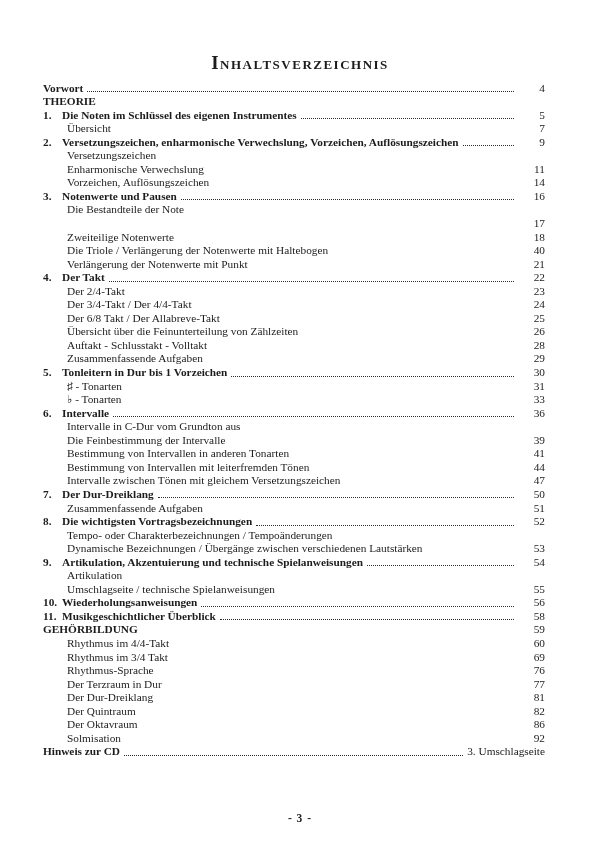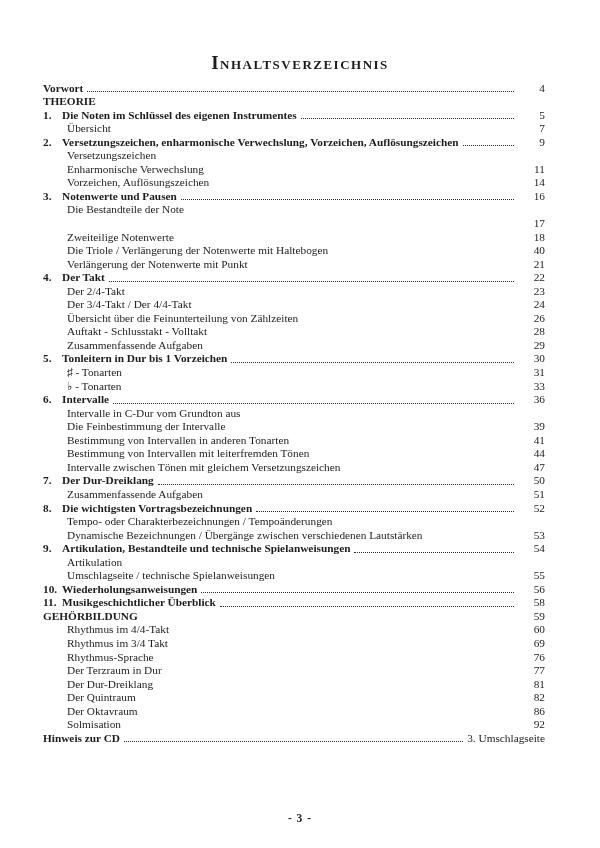--- a/index.html
+++ b/index.html
@@ -152,20 +152,25 @@
         <span class="label">Der 2/4-Takt</span>
         <span class="fill"></span>
         <span class="pg">23</span>
       </div>
       <div class="row sub">
         <span class="label">Der 3/4-Takt / Der 4/4-Takt</span>
         <span class="fill"></span>
         <span class="pg">24</span>
       </div>
       <div class="row sub">
+        <span class="label">Der 6/8 Takt / Der Allabreve-Takt</span>
+        <span class="fill"></span>
+        <span class="pg">25</span>
+      </div>
+      <div class="row sub">
         <span class="label">Übersicht über die Feinunterteilung von Zählzeiten</span>
         <span class="fill"></span>
         <span class="pg">26</span>
       </div>
       <div class="row sub">
         <span class="label">Auftakt - Schlusstakt - Volltakt</span>
         <span class="fill"></span>
         <span class="pg">28</span>
       </div>
       <div class="row sub">
@@ -242,21 +247,21 @@
         <span class="fill"></span>
         <span class="pg"></span>
       </div>
       <div class="row sub">
         <span class="label">Dynamische Bezeichnungen / Übergänge zwischen verschiedenen Lautstärken</span>
         <span class="fill"></span>
         <span class="pg">53</span>
       </div>
       <div class="row chapter">
         <span class="num">9.</span>
-        <span class="label">Artikulation, Bestandteile und technische Spielanweisungen</span>
+        <span class="label">Artikulation, Akzentuierung und technische Spielanweisungen</span>
         <span class="fill dots"></span>
         <span class="pg">54</span>
       </div>
       <div class="row sub">
         <span class="label">Artikulation</span>
         <span class="fill"></span>
         <span class="pg"></span>
       </div>
       <div class="row sub">
         <span class="label">Umschlagseite / technische Spielanweisungen</span>

